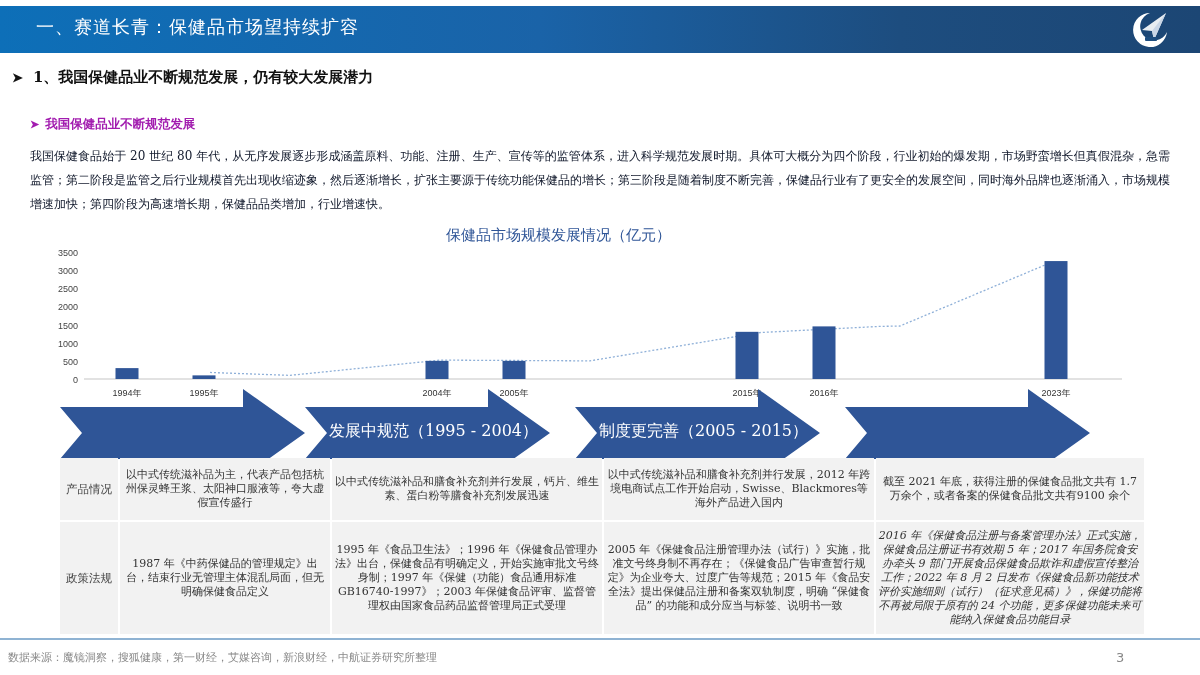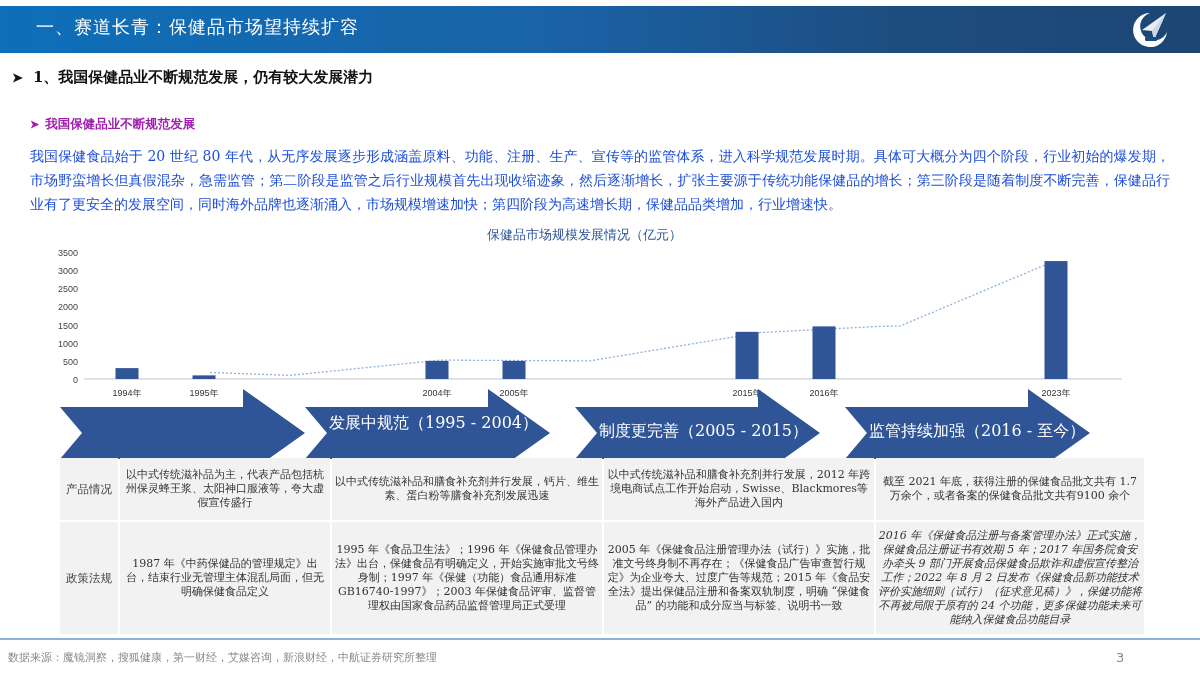--- a/index.html
+++ b/index.html
@@ -16,25 +16,25 @@
   }
   .logo { position: absolute; left: 1130px; top: 4px; width: 40px; height: 40px; }
 
   .h1 { position: absolute; left: 12px; top: 68px; font-size: 15px; font-weight: bold; color: #111; }
   .h1 .bullet { color: #111; margin-right: 10px; font-size: 13px; }
 
   .h2 { position: absolute; left: 30px; top: 116px; font-size: 12.5px; font-weight: bold; color: #a21caf; }
   .h2 .bullet { font-size: 11px; margin-right: 6px; }
 
   .para {
-    position: absolute; left: 30px; top: 144px; width: 1140px; font-size: 14px;
-    line-height: 24px; color: #1d4ed8; text-align: justify;
+    position: absolute; left: 30px; top: 144px; width: 1140px; font-size: 12px;
+    line-height: 24px; color: #0f172a; text-align: justify;
   }
 
-  .chart-title { position: absolute; left: 487px; top: 226px; font-size: 13px; color: #2f5597; }
+  .chart-title { position: absolute; left: 446px; top: 226px; font-size: 15px; color: #2f5597; }
   .chart-svg { position: absolute; left: 0; top: 240px; }
 
   .arrow { position: absolute; }
   .arrow-label {
     position: absolute; color: #ffffff; font-size: 16px; white-space: nowrap;
     font-family: "DejaVu Serif", serif;
   }
 
   .table { position: absolute; left: 60px; top: 458px; }
   .cell {
@@ -98,27 +98,27 @@
     <rect x="1044.5" y="21.071428571428584" width="23" height="117.92857142857142" fill="#2f5597"></rect>
     <text x="1056" y="156" text-anchor="middle" font-size="9" fill="#333" font-family="Liberation Sans, sans-serif">2023年</text>
   </svg>
 
 <div id="arrows">
     <div class="arrow" style="left: 60px; top: 389px; width: 245px; height: 88px;"><svg width="245" height="88">
       <polygon points="0,18 183,18 183,0 245,44 183,88 183,70 0,70 22,44" fill="#2f5597"></polygon>
     </svg></div>
     <div class="arrow" style="left: 305px; top: 389px; width: 245px; height: 88px;"><svg width="245" height="88">
       <polygon points="0,18 183,18 183,0 245,44 183,88 183,70 0,70 22,44" fill="#2f5597"></polygon>
-    </svg><div class="arrow-label" style="left: 24px; top: 24px;">发展中规范（1995 - 2004）</div></div>
+    </svg><div class="arrow-label" style="left: 24px; top: 32px;">发展中规范（1995 - 2004）</div></div>
     <div class="arrow" style="left: 575px; top: 389px; width: 245px; height: 88px;"><svg width="245" height="88">
       <polygon points="0,18 183,18 183,0 245,44 183,88 183,70 0,70 22,44" fill="#2f5597"></polygon>
     </svg><div class="arrow-label" style="left: 24px; top: 32px;">制度更完善（2005 - 2015）</div></div>
     <div class="arrow" style="left: 845px; top: 389px; width: 245px; height: 88px;"><svg width="245" height="88">
       <polygon points="0,18 183,18 183,0 245,44 183,88 183,70 0,70 22,44" fill="#2f5597"></polygon>
-    </svg><div class="arrow-label" style="left: 24px; top: 32px;">监管持续加强（2016 - 至今）</div></div>
+    </svg></div>
   </div>
 
 <div class="table" id="table">
     <div class="cell rowhead" style="left: 0px; top: 0px; width: 58px; height: 62px;">产品情况</div>
     <div class="cell rowhead" style="left: 0px; top: 64px; width: 58px; height: 112px;">政策法规</div>
     <div class="cell" style="left: 60px; top: 0px; width: 210px; height: 62px;">以中式传统滋补品为主，代表产品包括杭州保灵蜂王浆、太阳神口服液等，夸大虚假宣传盛行</div>
     <div class="cell" style="left: 60px; top: 64px; width: 210px; height: 112px;">1987 年《中药保健品的管理规定》出台，结束行业无管理主体混乱局面，但无明确保健食品定义</div>
     <div class="cell" style="left: 272px; top: 0px; width: 270px; height: 62px;">以中式传统滋补品和膳食补充剂并行发展，钙片、维生素、蛋白粉等膳食补充剂发展迅速</div>
     <div class="cell" style="left: 272px; top: 64px; width: 270px; height: 112px;">1995 年《食品卫生法》；1996 年《保健食品管理办法》出台，保健食品有明确定义，开始实施审批文号终身制；1997 年《保健（功能）食品通用标准 GB16740-1997》；2003 年保健食品评审、监督管理权由国家食品药品监督管理局正式受理</div>
     <div class="cell" style="left: 544px; top: 0px; width: 270px; height: 62px;">以中式传统滋补品和膳食补充剂并行发展，2012 年跨境电商试点工作开始启动，Swisse、Blackmores等海外产品进入国内</div>

